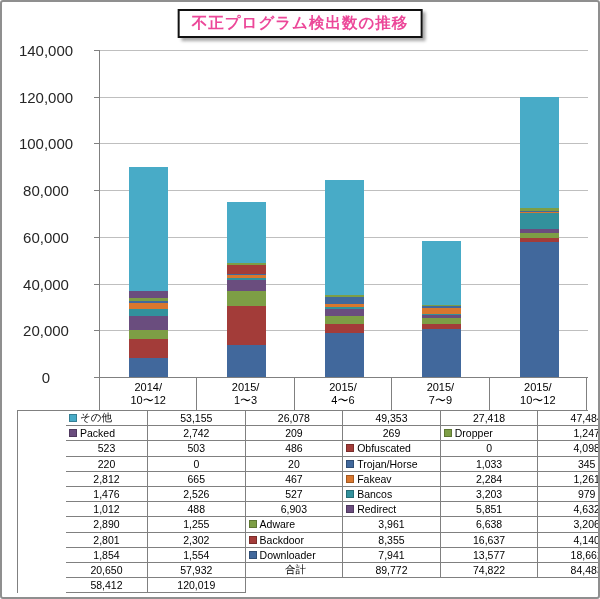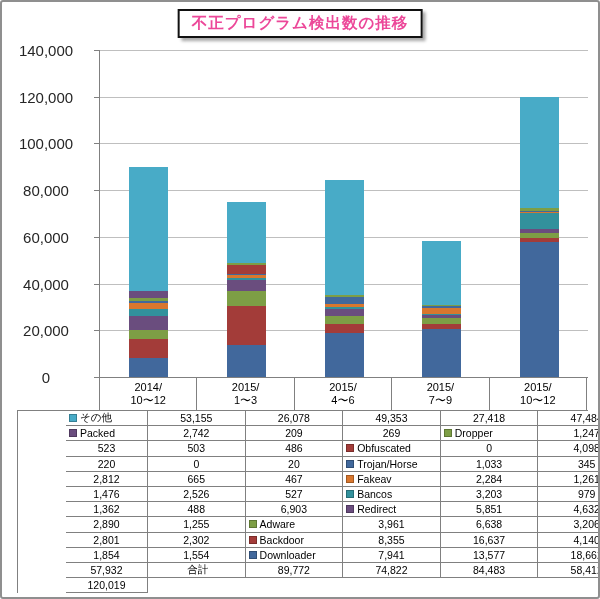--- a/index.html
+++ b/index.html
@@ -227,21 +227,21 @@
       <div class="t-cell t-num">1,261</div>
       <div class="t-cell t-num">1,476</div>
       <div class="t-cell t-num">2,526</div>
       <div class="t-cell t-num">527</div>
       <div class="t-cell t-leg">
         <span class="swatch" style="background: rgb(50, 145, 156);"></span>
         <span>Bancos</span>
       </div>
       <div class="t-cell t-num">3,203</div>
       <div class="t-cell t-num">979</div>
-      <div class="t-cell t-num">1,362</div>
+      <div class="t-cell t-num">1,012</div>
       <div class="t-cell t-num">488</div>
       <div class="t-cell t-num">6,903</div>
       <div class="t-cell t-leg">
         <span class="swatch" style="background: rgb(106, 77, 126);"></span>
         <span>Redirect</span>
       </div>
       <div class="t-cell t-num">5,851</div>
       <div class="t-cell t-num">4,632</div>
       <div class="t-cell t-num">2,890</div>
       <div class="t-cell t-num">1,255</div>
@@ -263,20 +263,21 @@
       <div class="t-cell t-num">4,140</div>
       <div class="t-cell t-num">1,854</div>
       <div class="t-cell t-num">1,554</div>
       <div class="t-cell t-leg">
         <span class="swatch" style="background: rgb(65, 104, 156);"></span>
         <span>Downloader</span>
       </div>
       <div class="t-cell t-num">7,941</div>
       <div class="t-cell t-num">13,577</div>
       <div class="t-cell t-num">18,662</div>
+      <div class="t-cell t-num">20,650</div>
       <div class="t-cell t-num">57,932</div>
       <div class="t-cell t-leg t-total-label">
         <span>合計</span>
       </div>
       <div class="t-cell t-num">89,772</div>
       <div class="t-cell t-num">74,822</div>
       <div class="t-cell t-num">84,483</div>
       <div class="t-cell t-num">58,412</div>
       <div class="t-cell t-num">120,019</div>
     </div>

